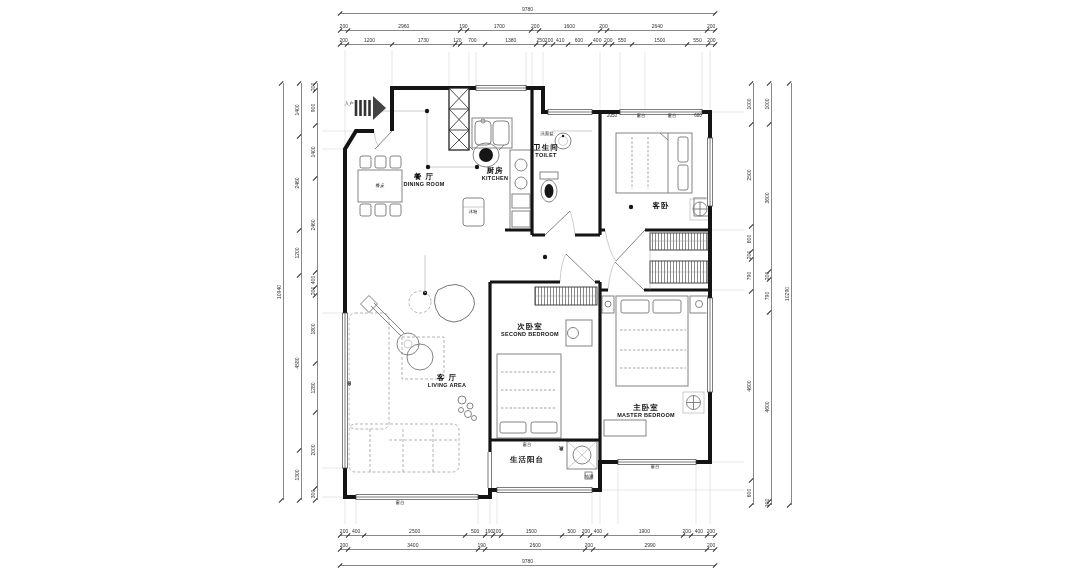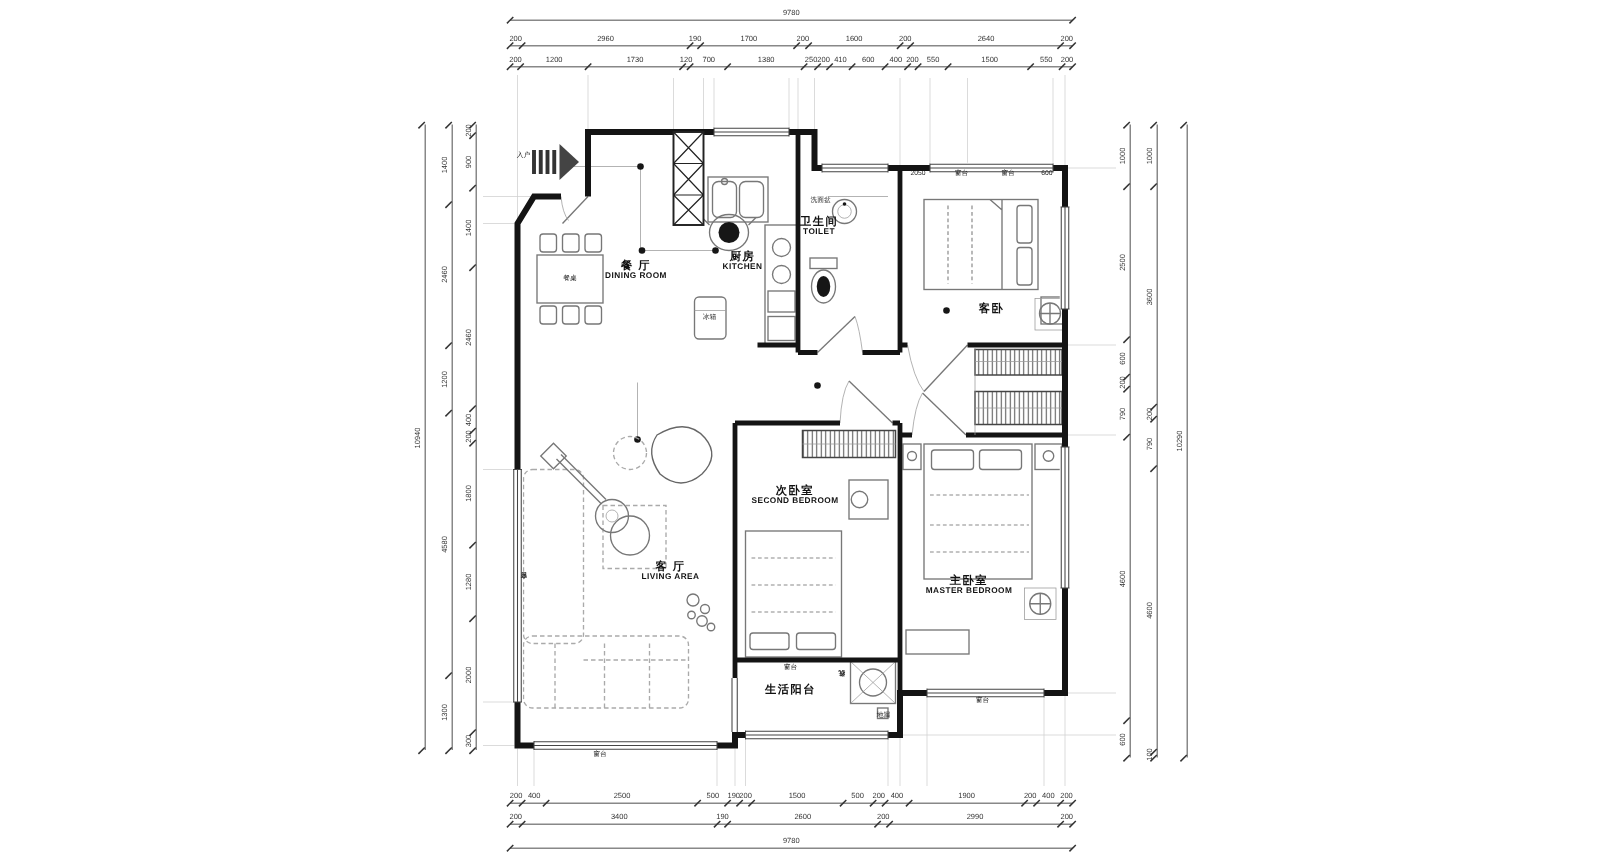--- a/index.html
+++ b/index.html
@@ -256,21 +256,21 @@
     <span class="zh">卫生间</span>
     <span class="en">TOILET</span>
   </div>
   <div class="room" style="left:661px;top:201px;">
     <span class="zh">客卧</span>
   </div>
   <div class="room" style="left:530px;top:322px;">
     <span class="zh">次卧室</span>
     <span class="en">SECOND BEDROOM</span>
   </div>
-  <div class="room" style="left:646px;top:382px;">
+  <div class="room" style="left:646px;top:403px;">
     <span class="zh">主卧室</span>
     <span class="en">MASTER BEDROOM</span>
   </div>
   <div class="room" style="left:447px;top:373px;">
     <span class="zh">客 厅</span>
     <span class="en">LIVING AREA</span>
   </div>
   <div class="room" style="left:527px;top:455px;">
     <span class="zh">生活阳台</span>
   </div>

